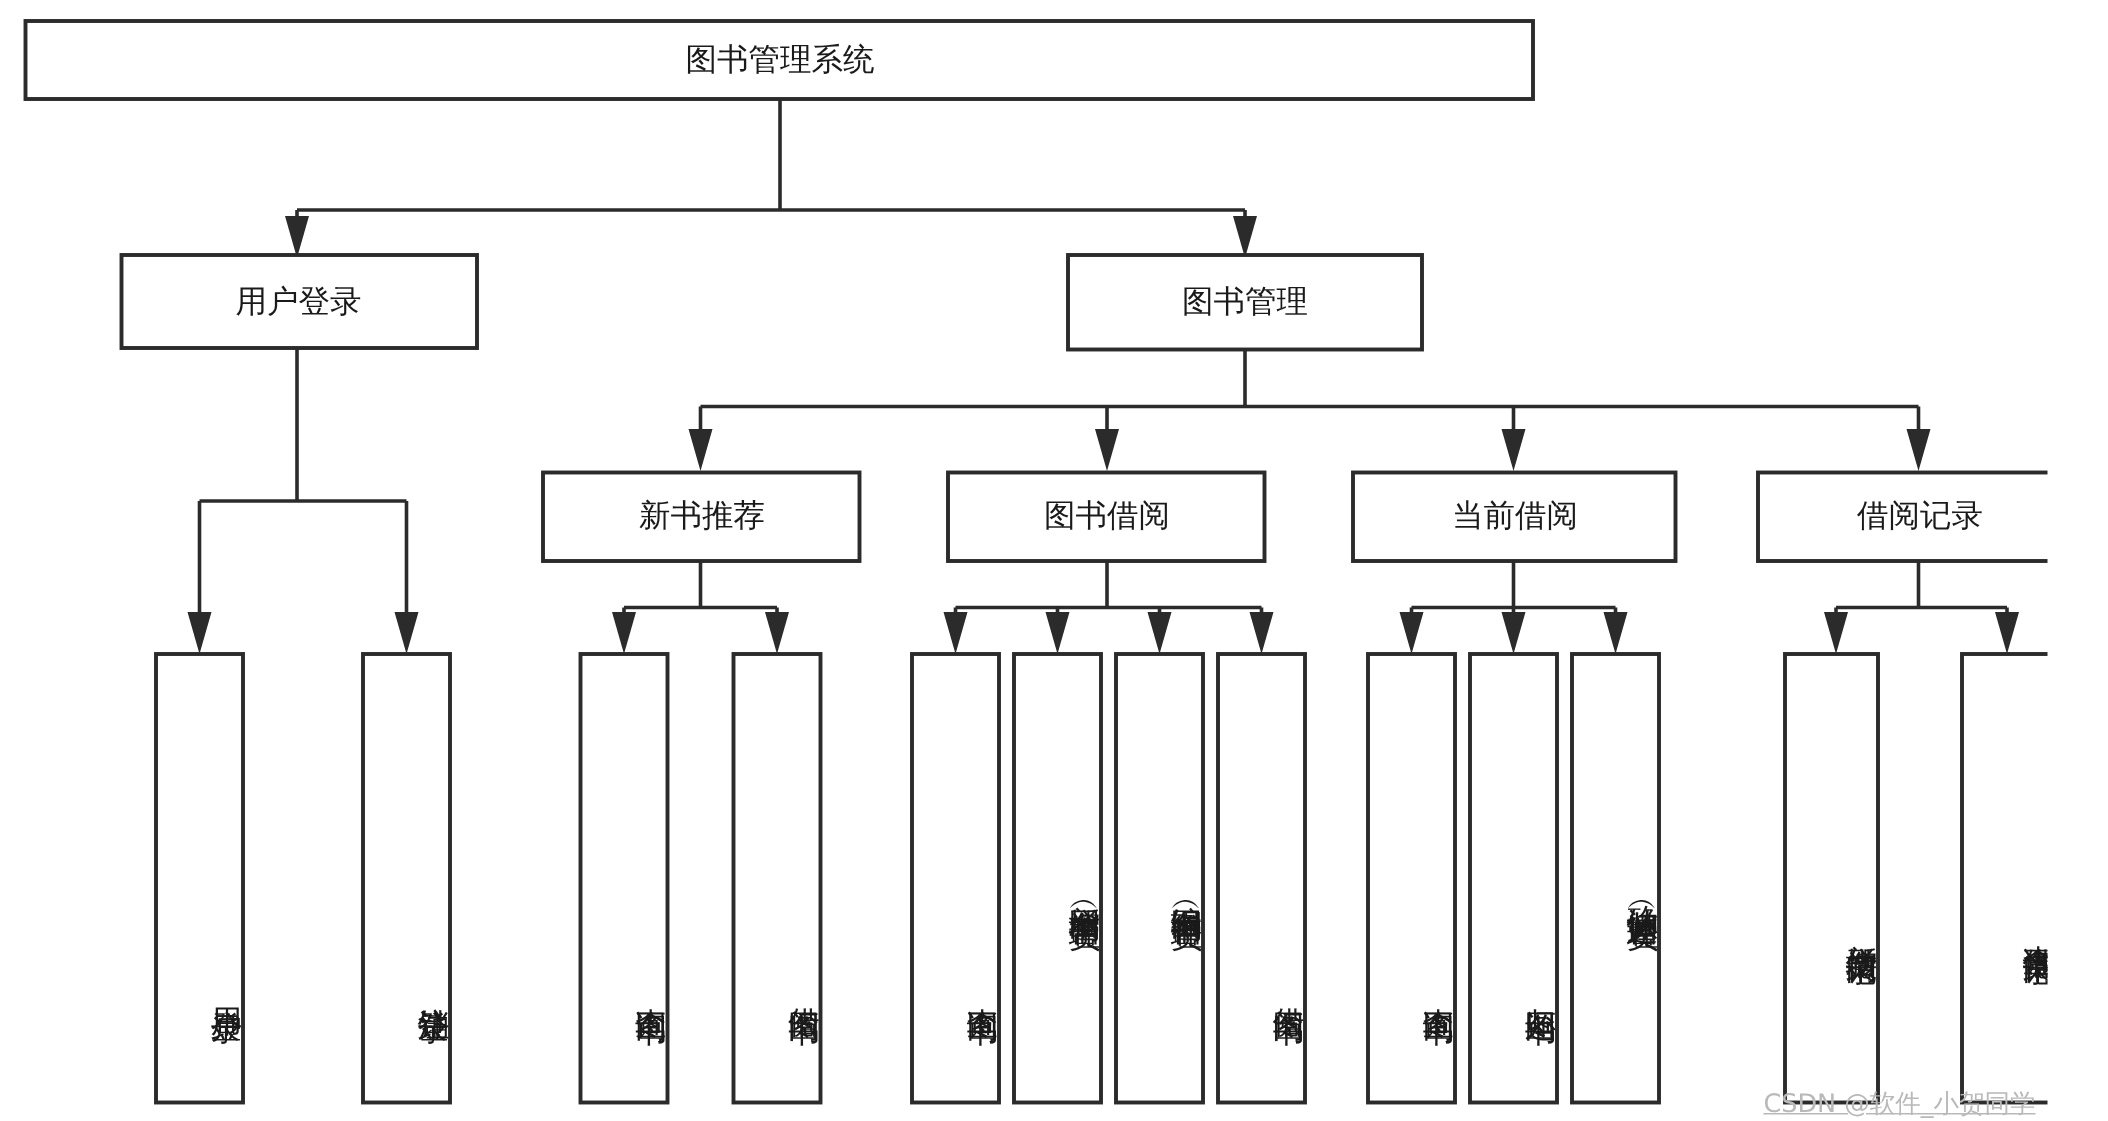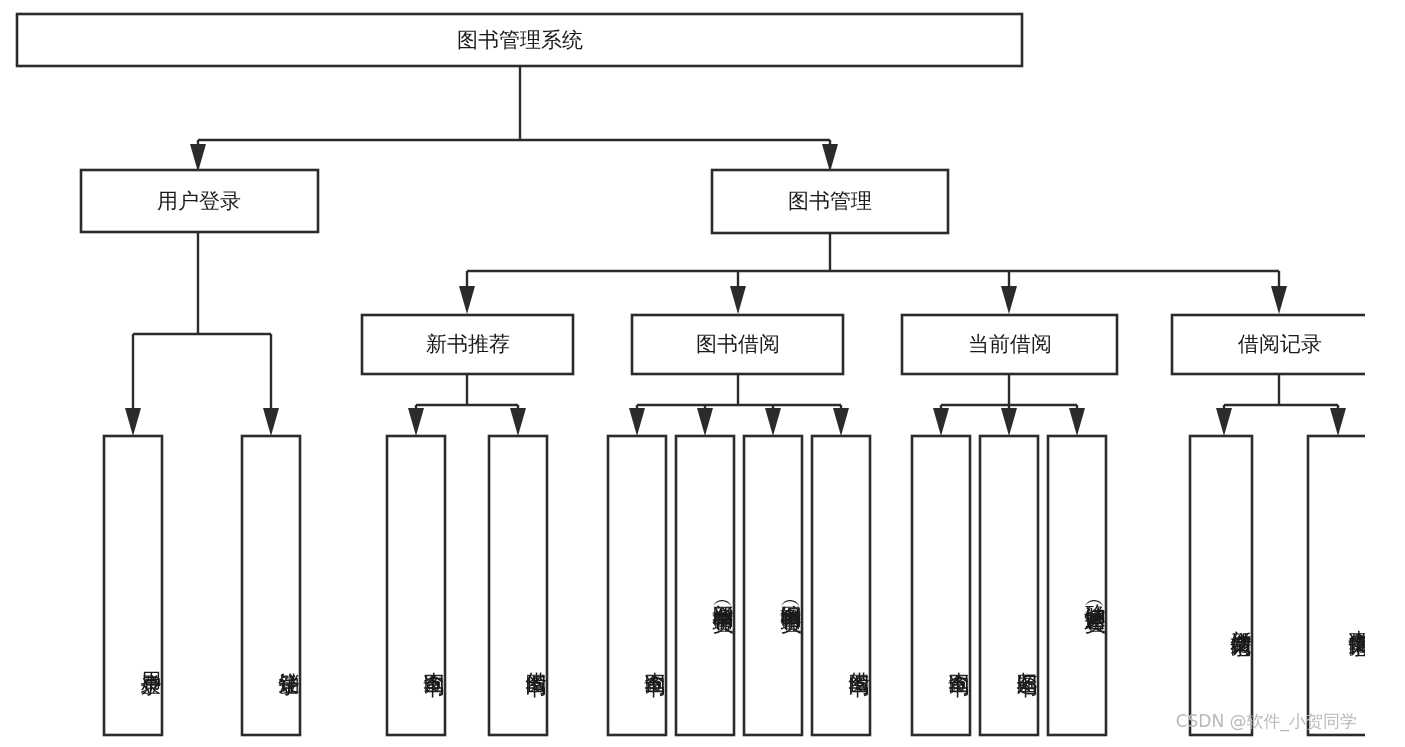--- a/index.html
+++ b/index.html
@@ -58,25 +58,26 @@
     letter-spacing: 1.5px;
     white-space: nowrap;
     display: flex;
     align-items: flex-start;
     justify-content: center;
     pointer-events: none;
   }
   .watermark {
     position: absolute;
     right: 8px;
-    bottom: 14px;
+    bottom: 0;
     font-family: "DejaVu Sans", "Liberation Sans", sans-serif;
     font-size: 17px;
     color: #b9b9b9;
     white-space: nowrap;
+    text-decoration: underline;
   }
 </style>
 </head>
 <body>
 
 <div id="diagram-root">
 
   <svg class="diagram-canvas" viewBox="0 0 1405 747">
 
     <g>

